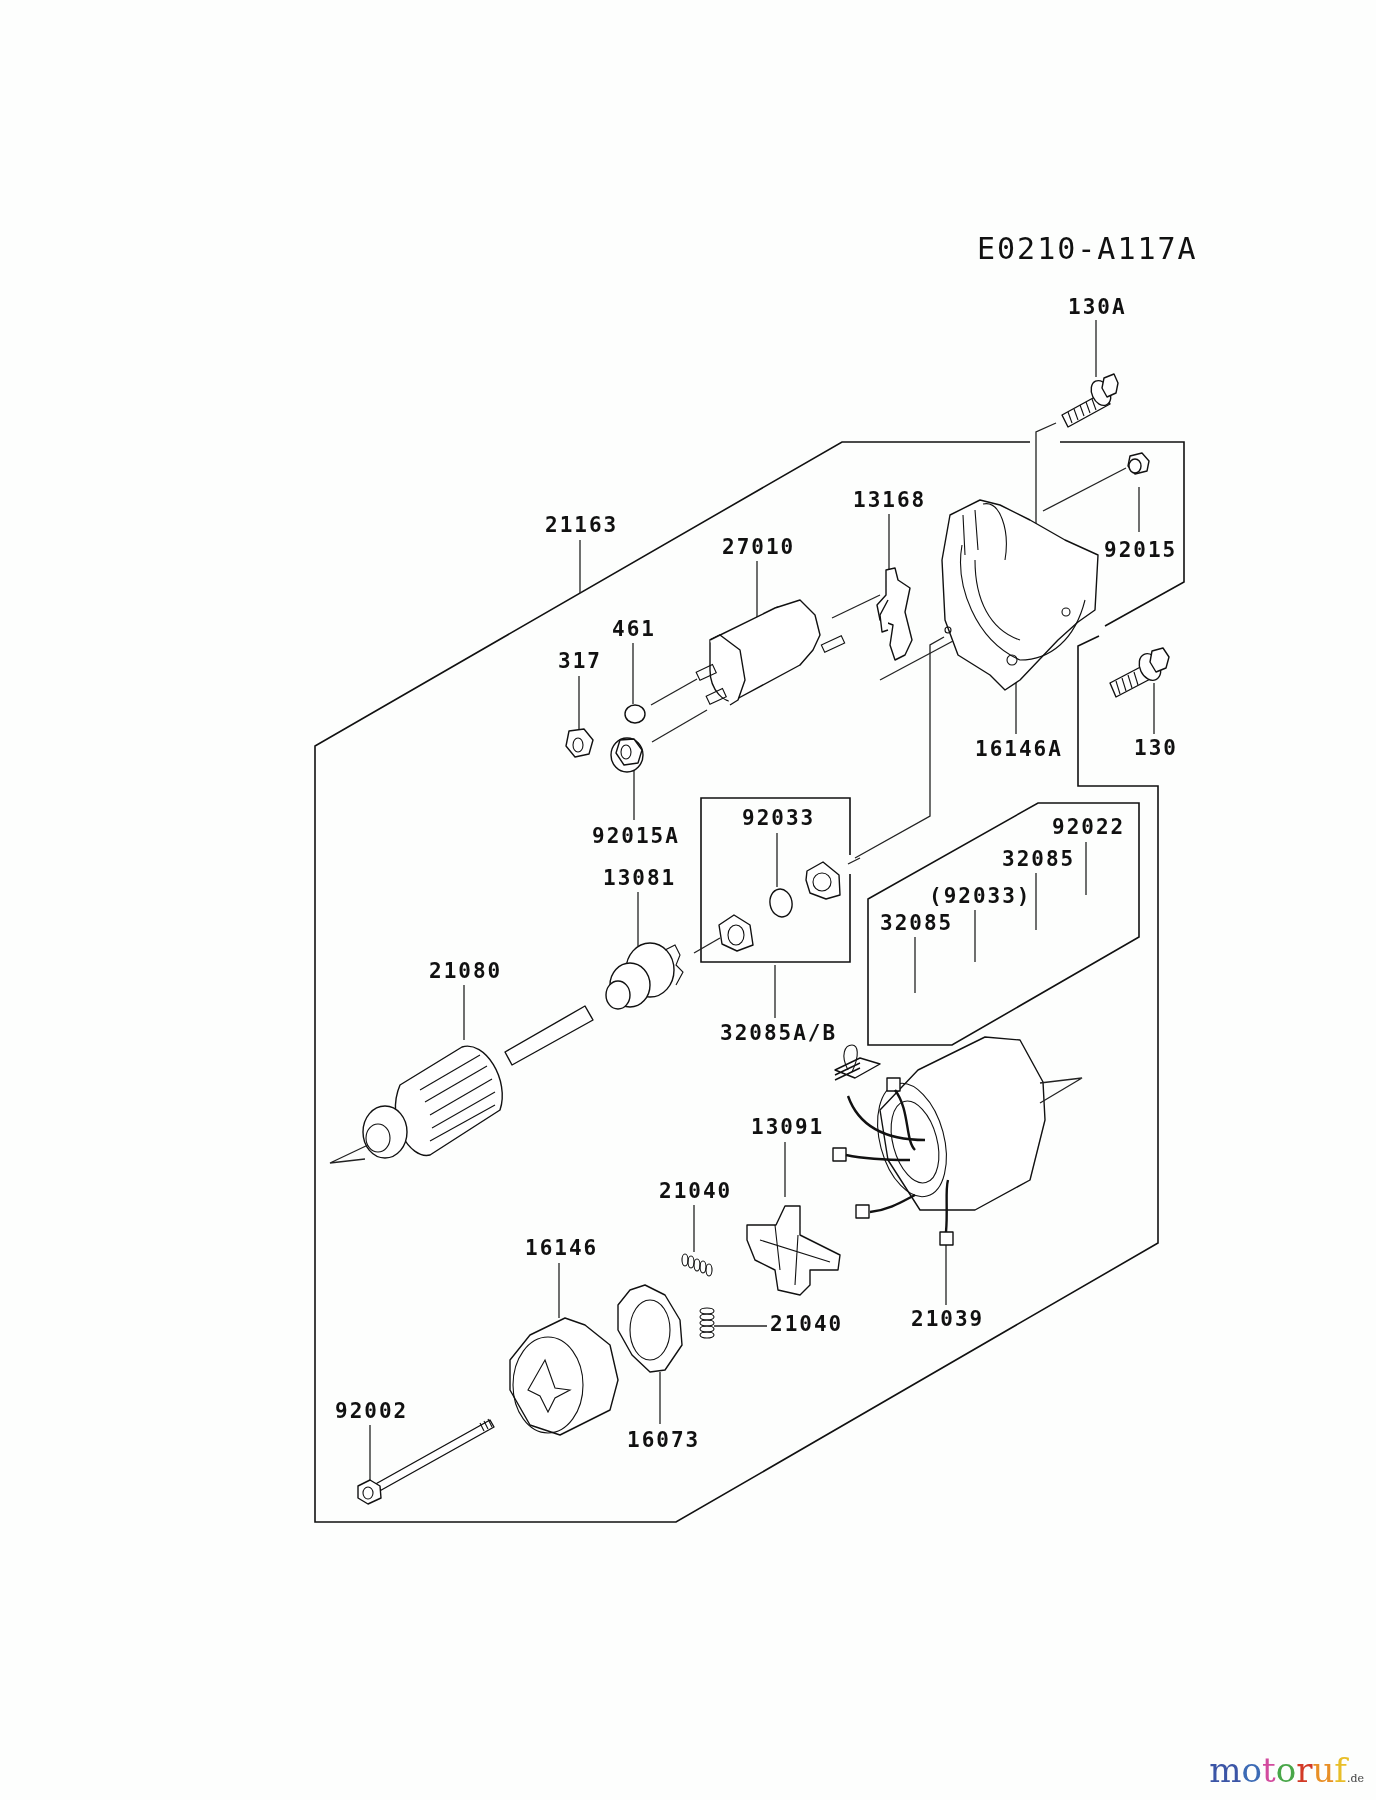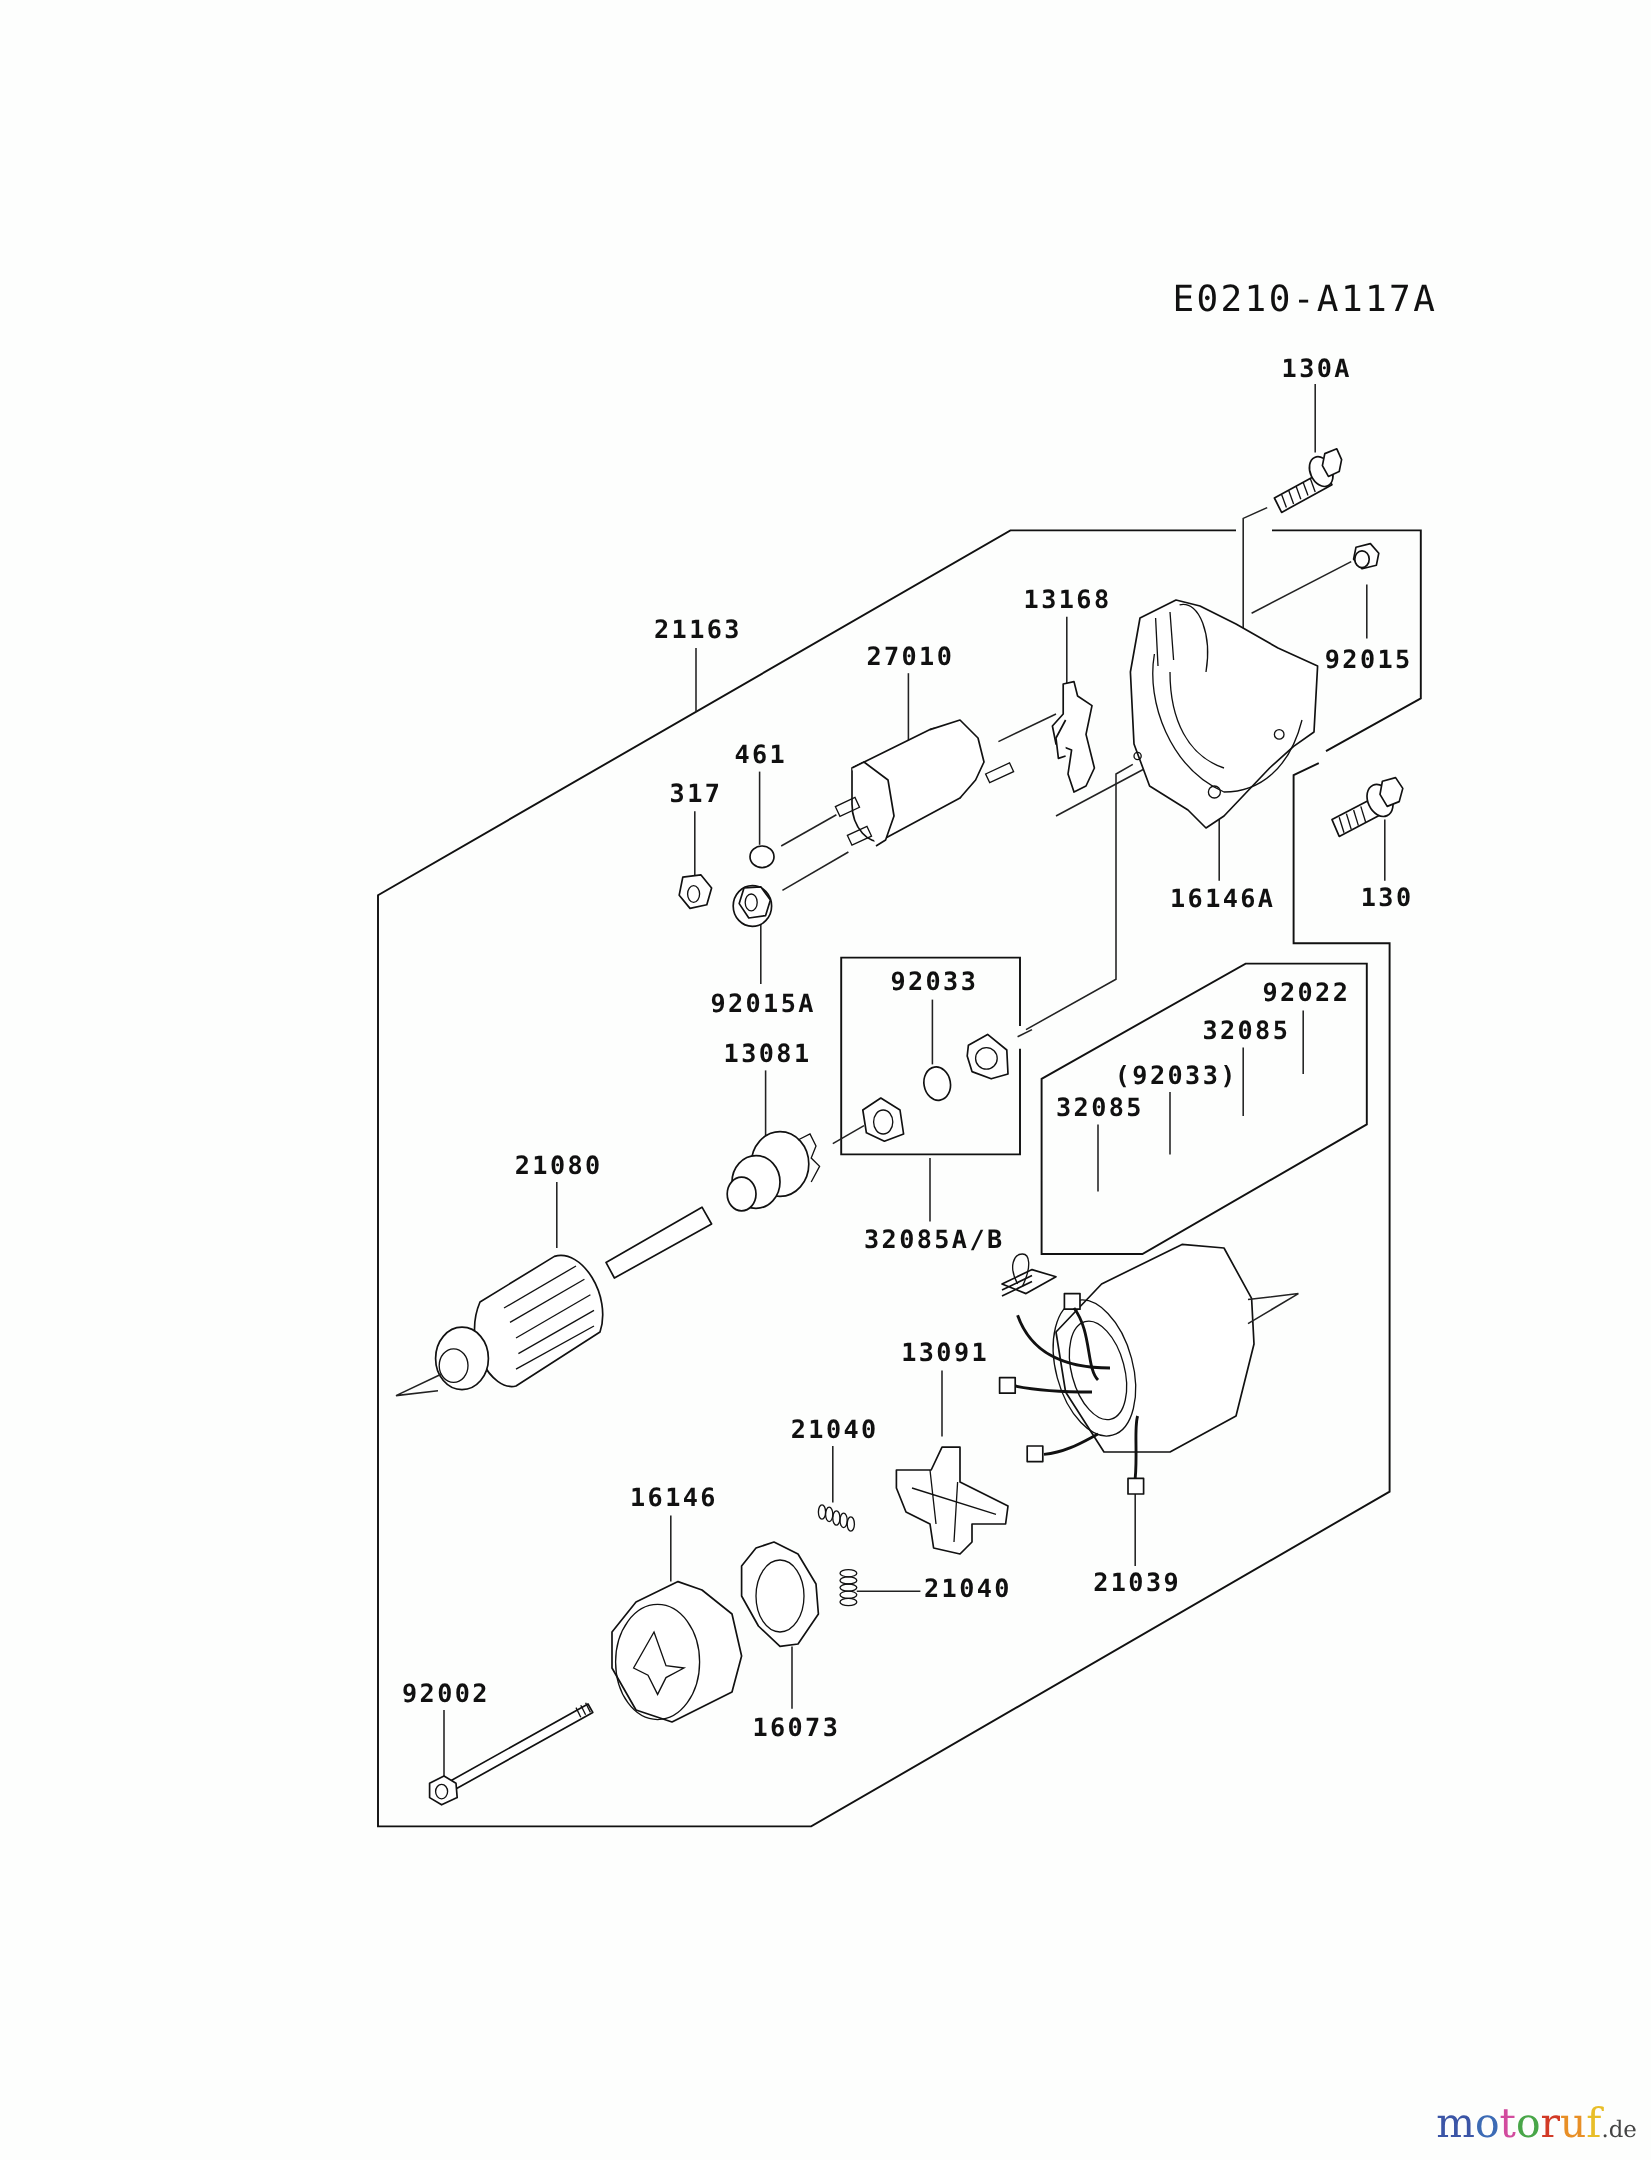--- a/index.html
+++ b/index.html
@@ -6,21 +6,21 @@
   body { width: 1376px; height: 1800px; position: relative; overflow: hidden; font-family: "DejaVu Sans Mono", monospace; }
   #diagram { position: absolute; left: 0; top: 0; width: 1376px; height: 1800px; }
   .lbl { font-family: "DejaVu Sans Mono", "Liberation Mono", monospace; font-weight: bold; font-size: 21px; fill: #111; letter-spacing: 2px; }
   .title { font-family: "DejaVu Sans Mono", "Liberation Mono", monospace; font-size: 30px; fill: #111; letter-spacing: 2px; }
   .frame { fill: none; stroke: #111; stroke-width: 1.6; }
   .lead { fill: none; stroke: #222; stroke-width: 1.3; }
   .part { fill: #fff; stroke: #111; stroke-width: 1.4; stroke-linejoin: round; }
   .part-thin { fill: none; stroke: #111; stroke-width: 1.1; }
   .wire { fill: none; stroke: #111; stroke-width: 2.4; }
   #watermark { position: absolute; right: 12px; bottom: 10px; font-family: "DejaVu Serif", "Liberation Serif", serif; font-size: 34px; letter-spacing: 0px; }
-  #watermark .tld { font-size: 19px; color: #444; text-align: right; }
+  #watermark .tld { font-size: 11px; color: #444; text-align: right; }
 </style>
 </head>
 <body>
 
 <svg id="diagram" viewBox="0 0 1376 1800" xmlns="http://www.w3.org/2000/svg">
 
   <text class="title" x="977" y="259">E0210-A117A</text>
 
   <polyline class="frame" points="1030,442 842,442 315,746 315,1522 676,1522 1158,1243 1158,786 1078,786 1078,646 1099,636"></polyline>
   <polyline class="frame" points="1060,442 1184,442 1184,582 1105,626"></polyline>

